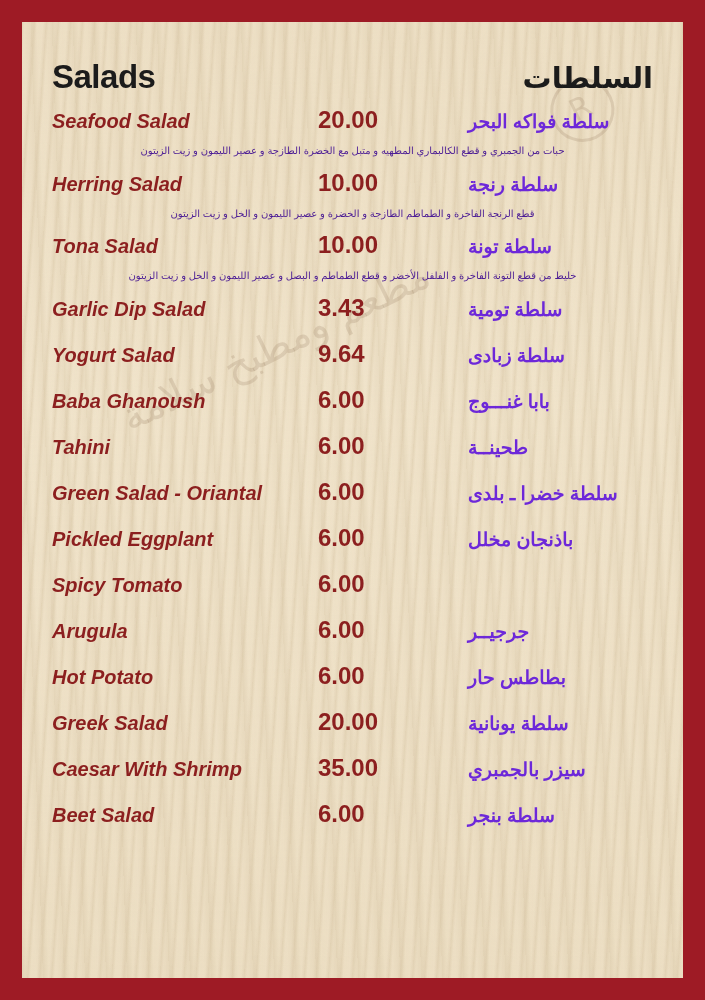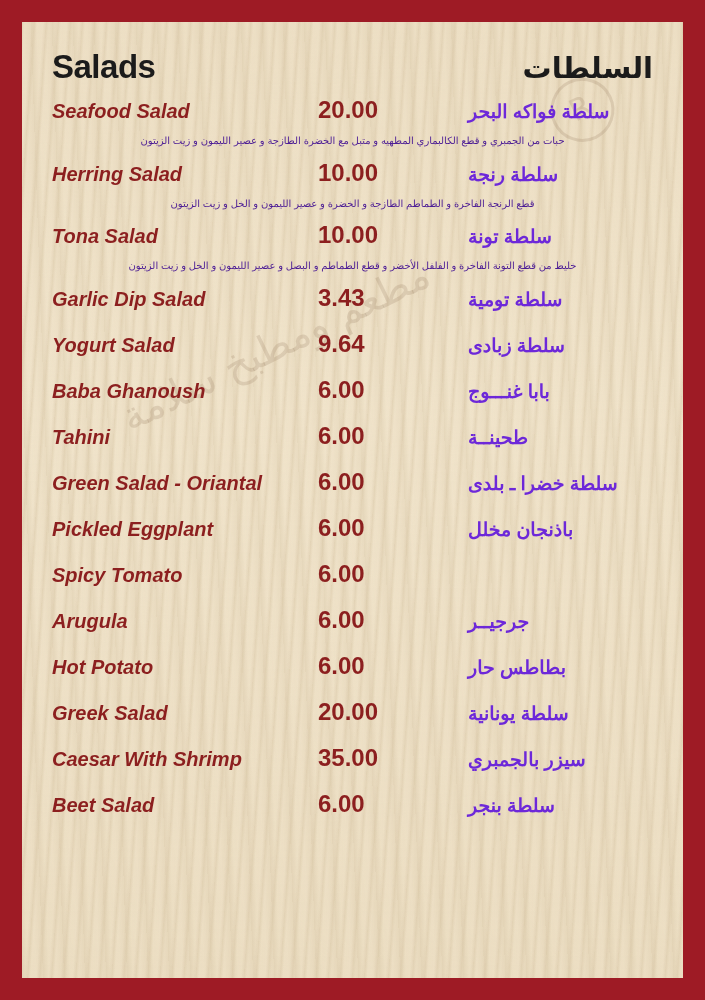--- a/index.html
+++ b/index.html
@@ -55,21 +55,21 @@
     width: 58px;
     height: 58px;
     border: 3px solid rgba(150,125,95,0.22);
     border-radius: 50%;
     text-align: center;
     line-height: 54px;
     font-size: 30px;
   }
   .content {
     position: relative;
-    padding: 26px 30px 0 30px;
+    padding: 36px 30px 0 30px;
   }
   .header {
     display: flex;
     align-items: baseline;
     justify-content: space-between;
     margin-bottom: 10px;
   }
   .title-en {
     font-size: 33px;
     font-weight: bold;

